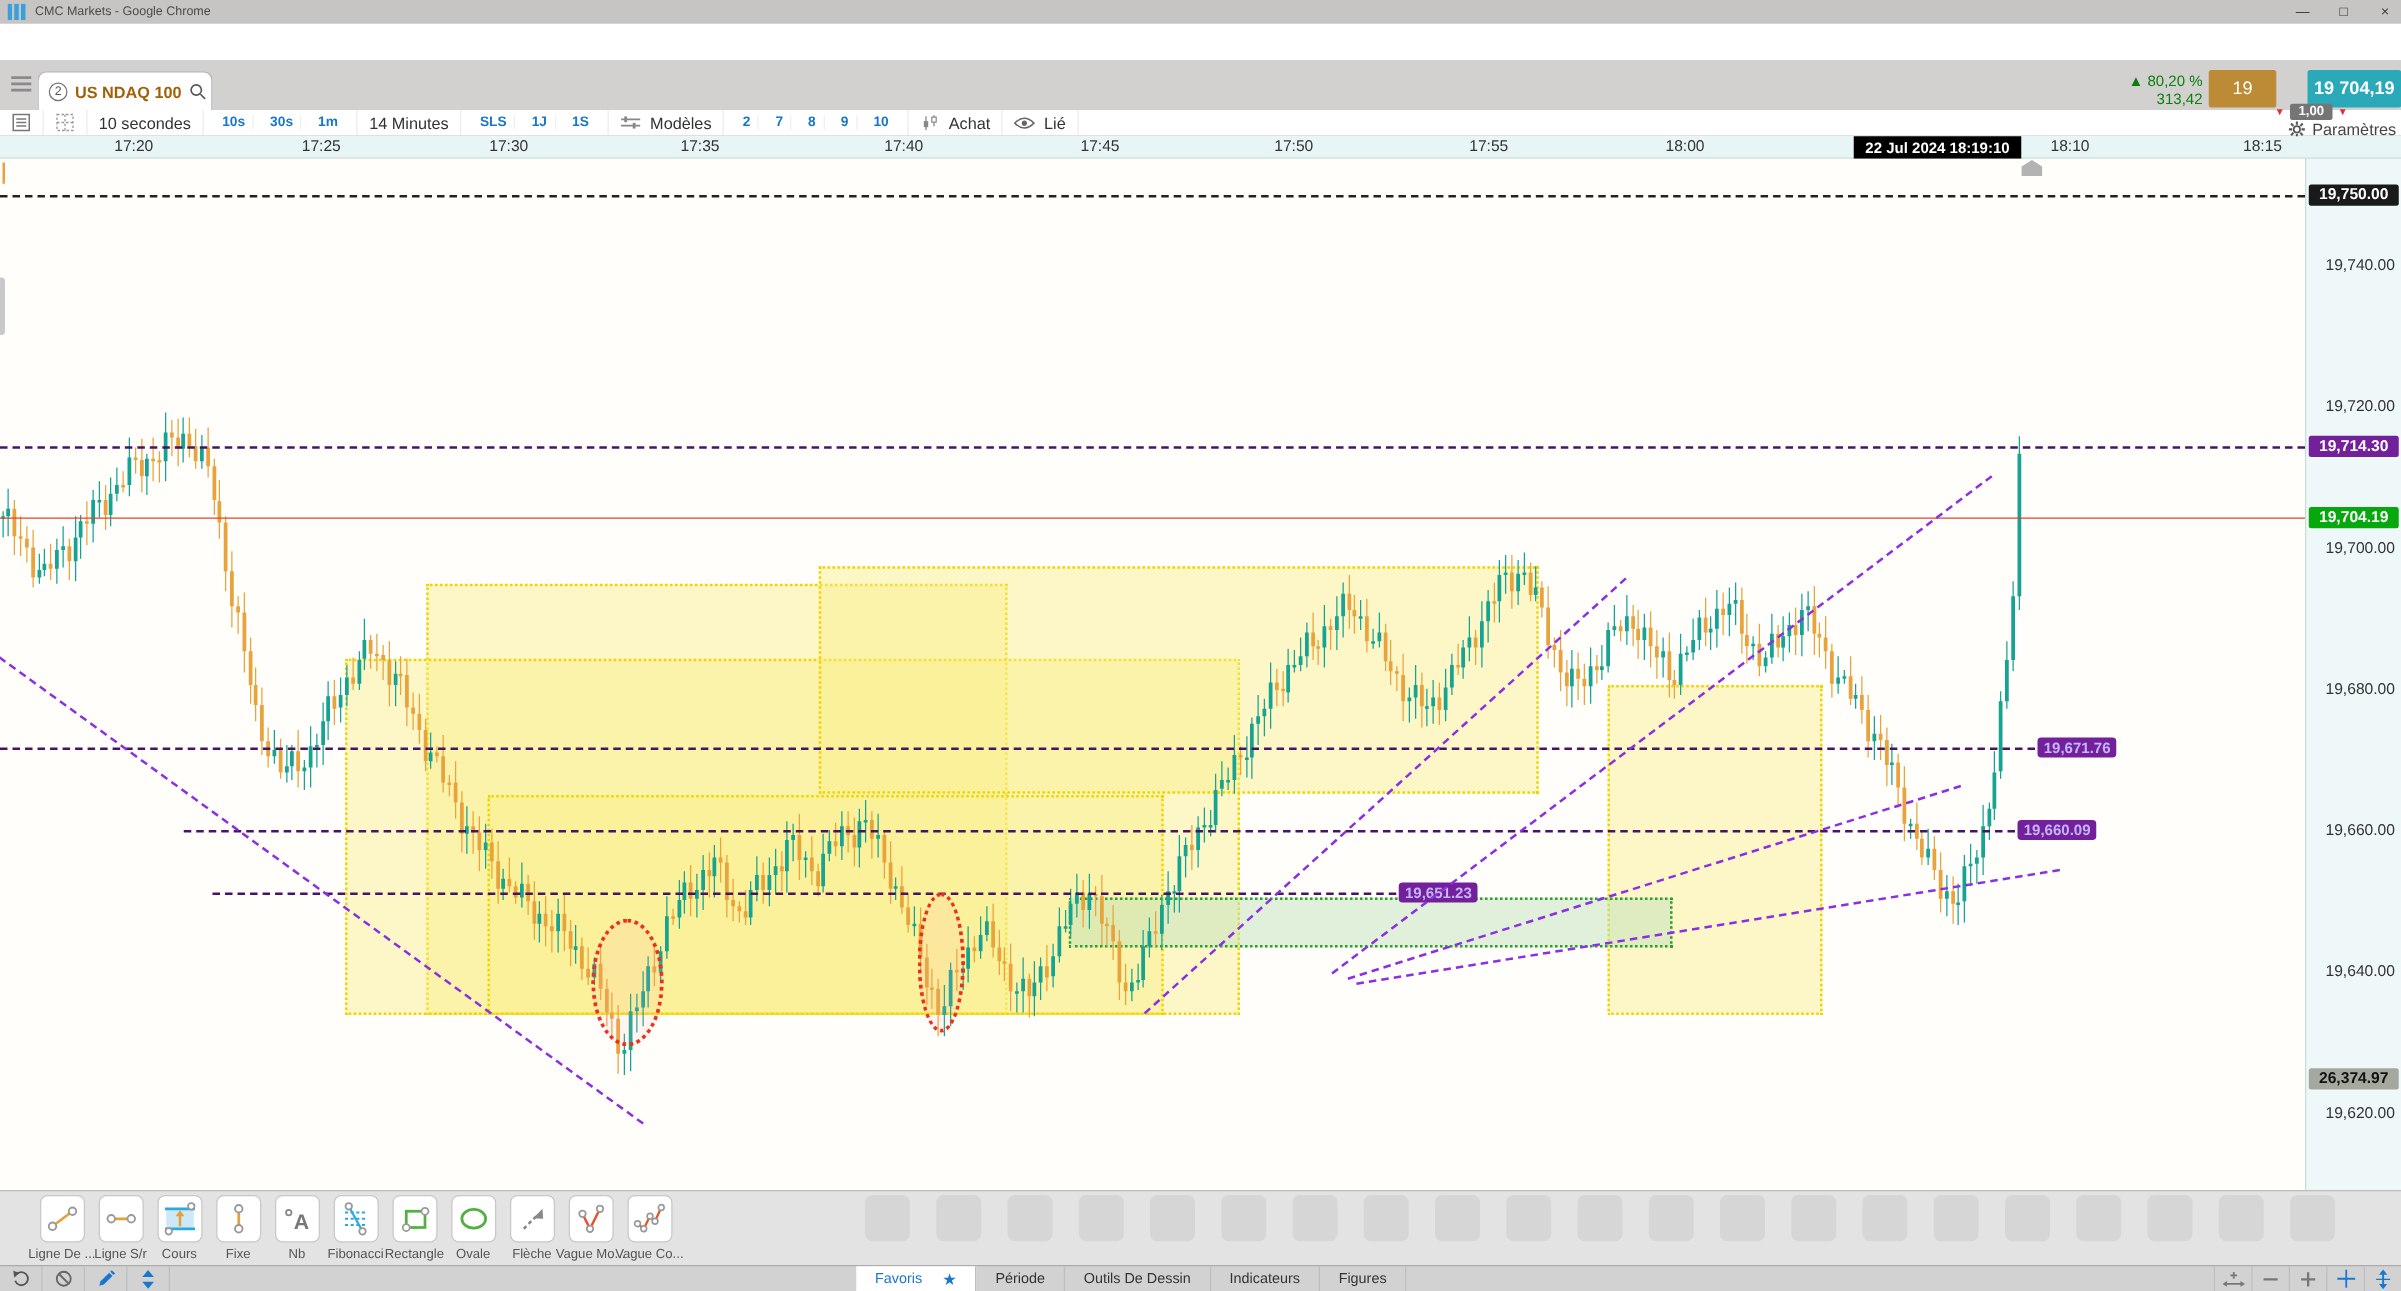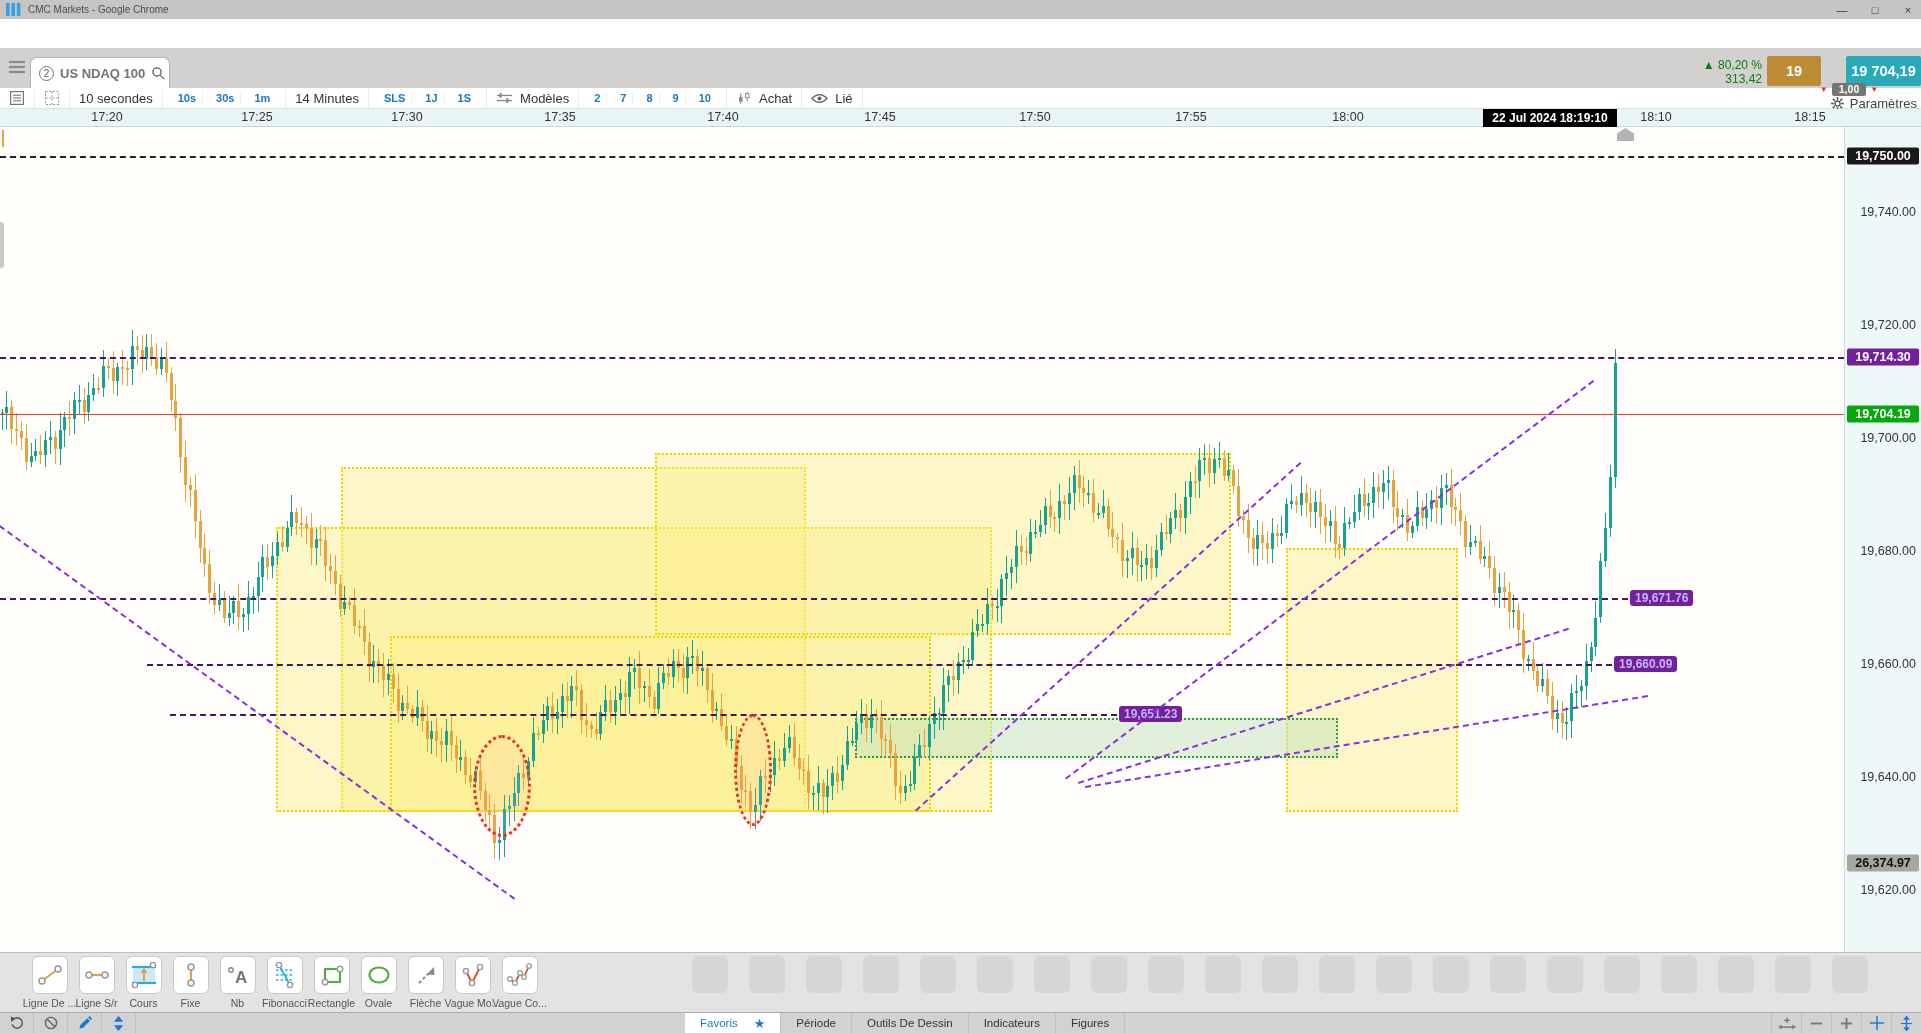--- a/index.html
+++ b/index.html
@@ -9,33 +9,33 @@
   
   .titlebar{position:absolute;left:0;top:0;right:0;height:19px;background:#c6c5c4;display:flex;align-items:center;padding-left:6px;gap:7px;}
   .title{font-size:10px;color:#4c4c4c;flex:1;}
   .wctl{width:26px;text-align:center;font-size:11px;color:#333;}
   .urlbar{position:absolute;top:19px;height:29px;left:0;right:0;background:#e9e9e9;border-bottom:1px solid #cfcfcf;display:flex;align-items:center;padding-left:10px;gap:11px;}
   .url{font-size:13.5px;color:#222;}
   .tabrow{position:absolute;top:48px;height:40px;left:0;right:0;background:#d2d1d0;}
   .hamb{position:absolute;left:8px;top:12px;}
   .charttab{position:absolute;left:30px;top:9px;height:31px;width:140px;background:#fff;border:1px solid #b5b5b5;border-bottom:none;border-radius:7px 7px 0 0;display:flex;align-items:center;gap:6px;padding:0 8px;}
   .circ2{width:15px;height:15px;border:1.4px solid #777;border-radius:50%;font-size:10px;color:#555;display:flex;align-items:center;justify-content:center;flex:none;}
-  .tablabel{font-size:13px;font-weight:bold;color:#737373;white-space:nowrap;}
+  .tablabel{font-size:13px;font-weight:bold;color:#a16207;white-space:nowrap;}
 
   
   .toolrow{position:absolute;top:88px;height:21px;left:0;right:0;background:#fff;border-bottom:1px solid #e0e0e0;display:flex;align-items:stretch;}
   .tgroup{display:flex;align-items:center;gap:7px;padding:0 9px;border-right:1px solid #ececec;}
   .tlabel{font-size:13px;color:#333;white-space:nowrap;}
   .bluebtn{font-size:11px;font-weight:bold;color:#1878c8;padding:0 6px;border-right:1px solid #f0f0f0;}
   .bluebtn:last-child{border-right:none;}
 
   
   .quote{position:absolute;left:1698px;top:56px;width:223px;height:53px;}
   .qchange{position:absolute;left:0;top:2px;width:64px;text-align:right;color:#0b7d0b;font-size:12px;line-height:14px;}
-  .sellbtn{position:absolute;left:69px;top:0;width:54px;height:30px;background:#bd8b35;color:#fff;font-size:14.5px;font-weight:bold;text-align:center;line-height:30px;border-radius:2px;}
+  .sellbtn{position:absolute;left:69px;top:0;width:54px;height:30px;background:#bd8b35;color:#fff;font-size:14.5px;font-weight:normal;text-align:center;line-height:30px;border-radius:2px;}
   .buybtn{position:absolute;left:148px;top:0;width:75px;height:30px;background:#2aa9b8;color:#fff;font-size:14.5px;font-weight:bold;text-align:center;line-height:30px;border-radius:2px;}
   .spreadrow{position:absolute;left:108px;top:27px;width:86px;display:flex;align-items:center;justify-content:center;gap:4px;}
   .tri{color:#e03030;font-size:8px;line-height:10px;}
   .spread{background:#757575;color:#fff;font-size:10.5px;font-weight:bold;padding:0 7px;height:13px;line-height:13px;border-radius:2px;}
   .params{position:absolute;right:4px;top:40px;display:flex;align-items:center;gap:5px;font-size:13px;color:#444;}
 
   
   .timeaxis{position:absolute;top:109px;height:18px;left:0;right:0;background:#e8f5f6;border-bottom:1px solid #c6d8d8;}
   .xlabel{position:absolute;top:1px;transform:translateX(-50%);font-size:12.5px;color:#333;}
   .xcursor{position:absolute;top:0;height:18px;background:#000;color:#fff;font-size:12px;font-weight:bold;display:flex;align-items:center;justify-content:center;}

